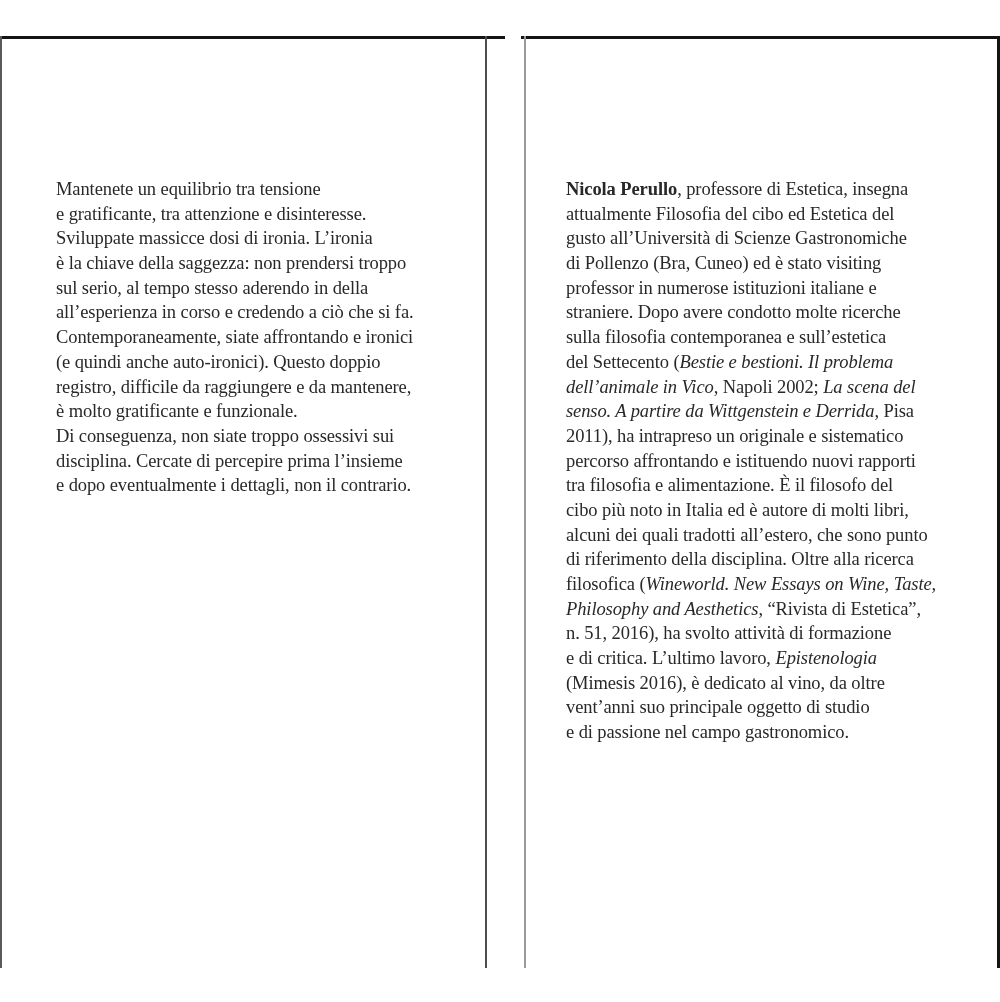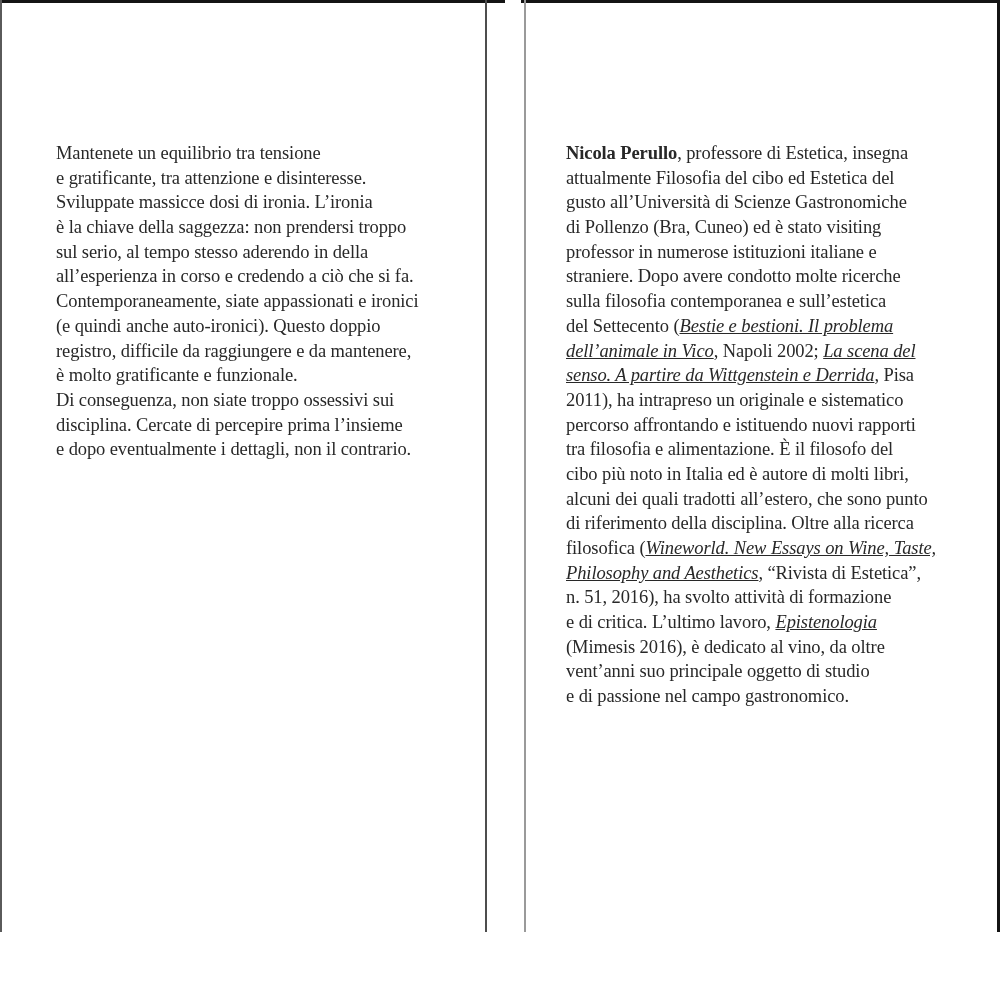--- a/index.html
+++ b/index.html
@@ -7,20 +7,21 @@
     padding: 0;
     background: #ffffff;
   }
   .spread {
     position: relative;
     width: 1000px;
     height: 932px;
     background: var(--c-page_background, #ffffff);
     overflow: hidden;
     font-family: "Liberation Serif", "DejaVu Serif", serif;
+    margin-top: 36px;
   }
   
   .edge { position: absolute; background: var(--c-frame, #141414); }
   .edge-top-left   { left: 0;     top: 0;     width: 505px; height: 2.5px; }
   .edge-top-right  { left: 521px; top: 0;     width: 479px; height: 2.5px; }
   .edge-bottom     { left: 0;     top: 997px; width: 1000px; height: 5px; }
   .edge-right      { left: 997px; top: 0;     width: 3px;   height: 1002px; }
   .edge-left       { left: 0;     top: 0;     width: 1.5px; height: 1002px; background: #5a5a5a; }
   
   .gutter-line { position: absolute; top: 0; height: 996px; width: 2px; }
@@ -33,21 +34,21 @@
     color: var(--c-text, #282828);
     font-size: 18.5px;
     line-height: 24.7px;
     letter-spacing: -0.1px;
     white-space: nowrap;
   }
   .text-block-left  { left: 56px; }
   .text-block-right { left: 566px; }
   .line { height: 24.7px; }
   .seg-b { font-weight: bold; }
-  .seg-i { font-style: italic; text-decoration: underline; }
+  .seg-i { font-style: italic; }
 </style>
 </head>
 <body>
 
 <div class="spread">
 
   <div class="edge edge-top-left"></div>
   <div class="edge edge-top-right"></div>
   <div class="edge edge-bottom"></div>
   <div class="edge edge-right"></div>
@@ -57,21 +58,21 @@
   <div class="gutter-line gutter-line-light"></div>
 
   <div class="page">
     <div class="text-block text-block-left">
         <div class="line"><span class="seg-n">Mantenete un equilibrio tra tensione</span></div>
         <div class="line"><span class="seg-n">e gratificante, tra attenzione e disinteresse.</span></div>
         <div class="line"><span class="seg-n">Sviluppate massicce dosi di ironia. L’ironia</span></div>
         <div class="line"><span class="seg-n">è la chiave della saggezza: non prendersi troppo</span></div>
         <div class="line"><span class="seg-n">sul serio, al tempo stesso aderendo in della</span></div>
         <div class="line"><span class="seg-n">all’esperienza in corso e credendo a ciò che si fa.</span></div>
-        <div class="line"><span class="seg-n">Contemporaneamente, siate appassionati e ironici</span></div>
+        <div class="line"><span class="seg-n">Contemporaneamente, siate affrontando e ironici</span></div>
         <div class="line"><span class="seg-n">(e quindi anche auto-ironici). Questo doppio</span></div>
         <div class="line"><span class="seg-n">registro, difficile da raggiungere e da mantenere,</span></div>
         <div class="line"><span class="seg-n">è molto gratificante e funzionale.</span></div>
         <div class="line"><span class="seg-n">Di conseguenza, non siate troppo ossessivi sui</span></div>
         <div class="line"><span class="seg-n">disciplina. Cercate di percepire prima l’insieme</span></div>
         <div class="line"><span class="seg-n">e dopo eventualmente i dettagli, non il contrario.</span></div>
       </div>
   </div>
 
   <div class="page">

